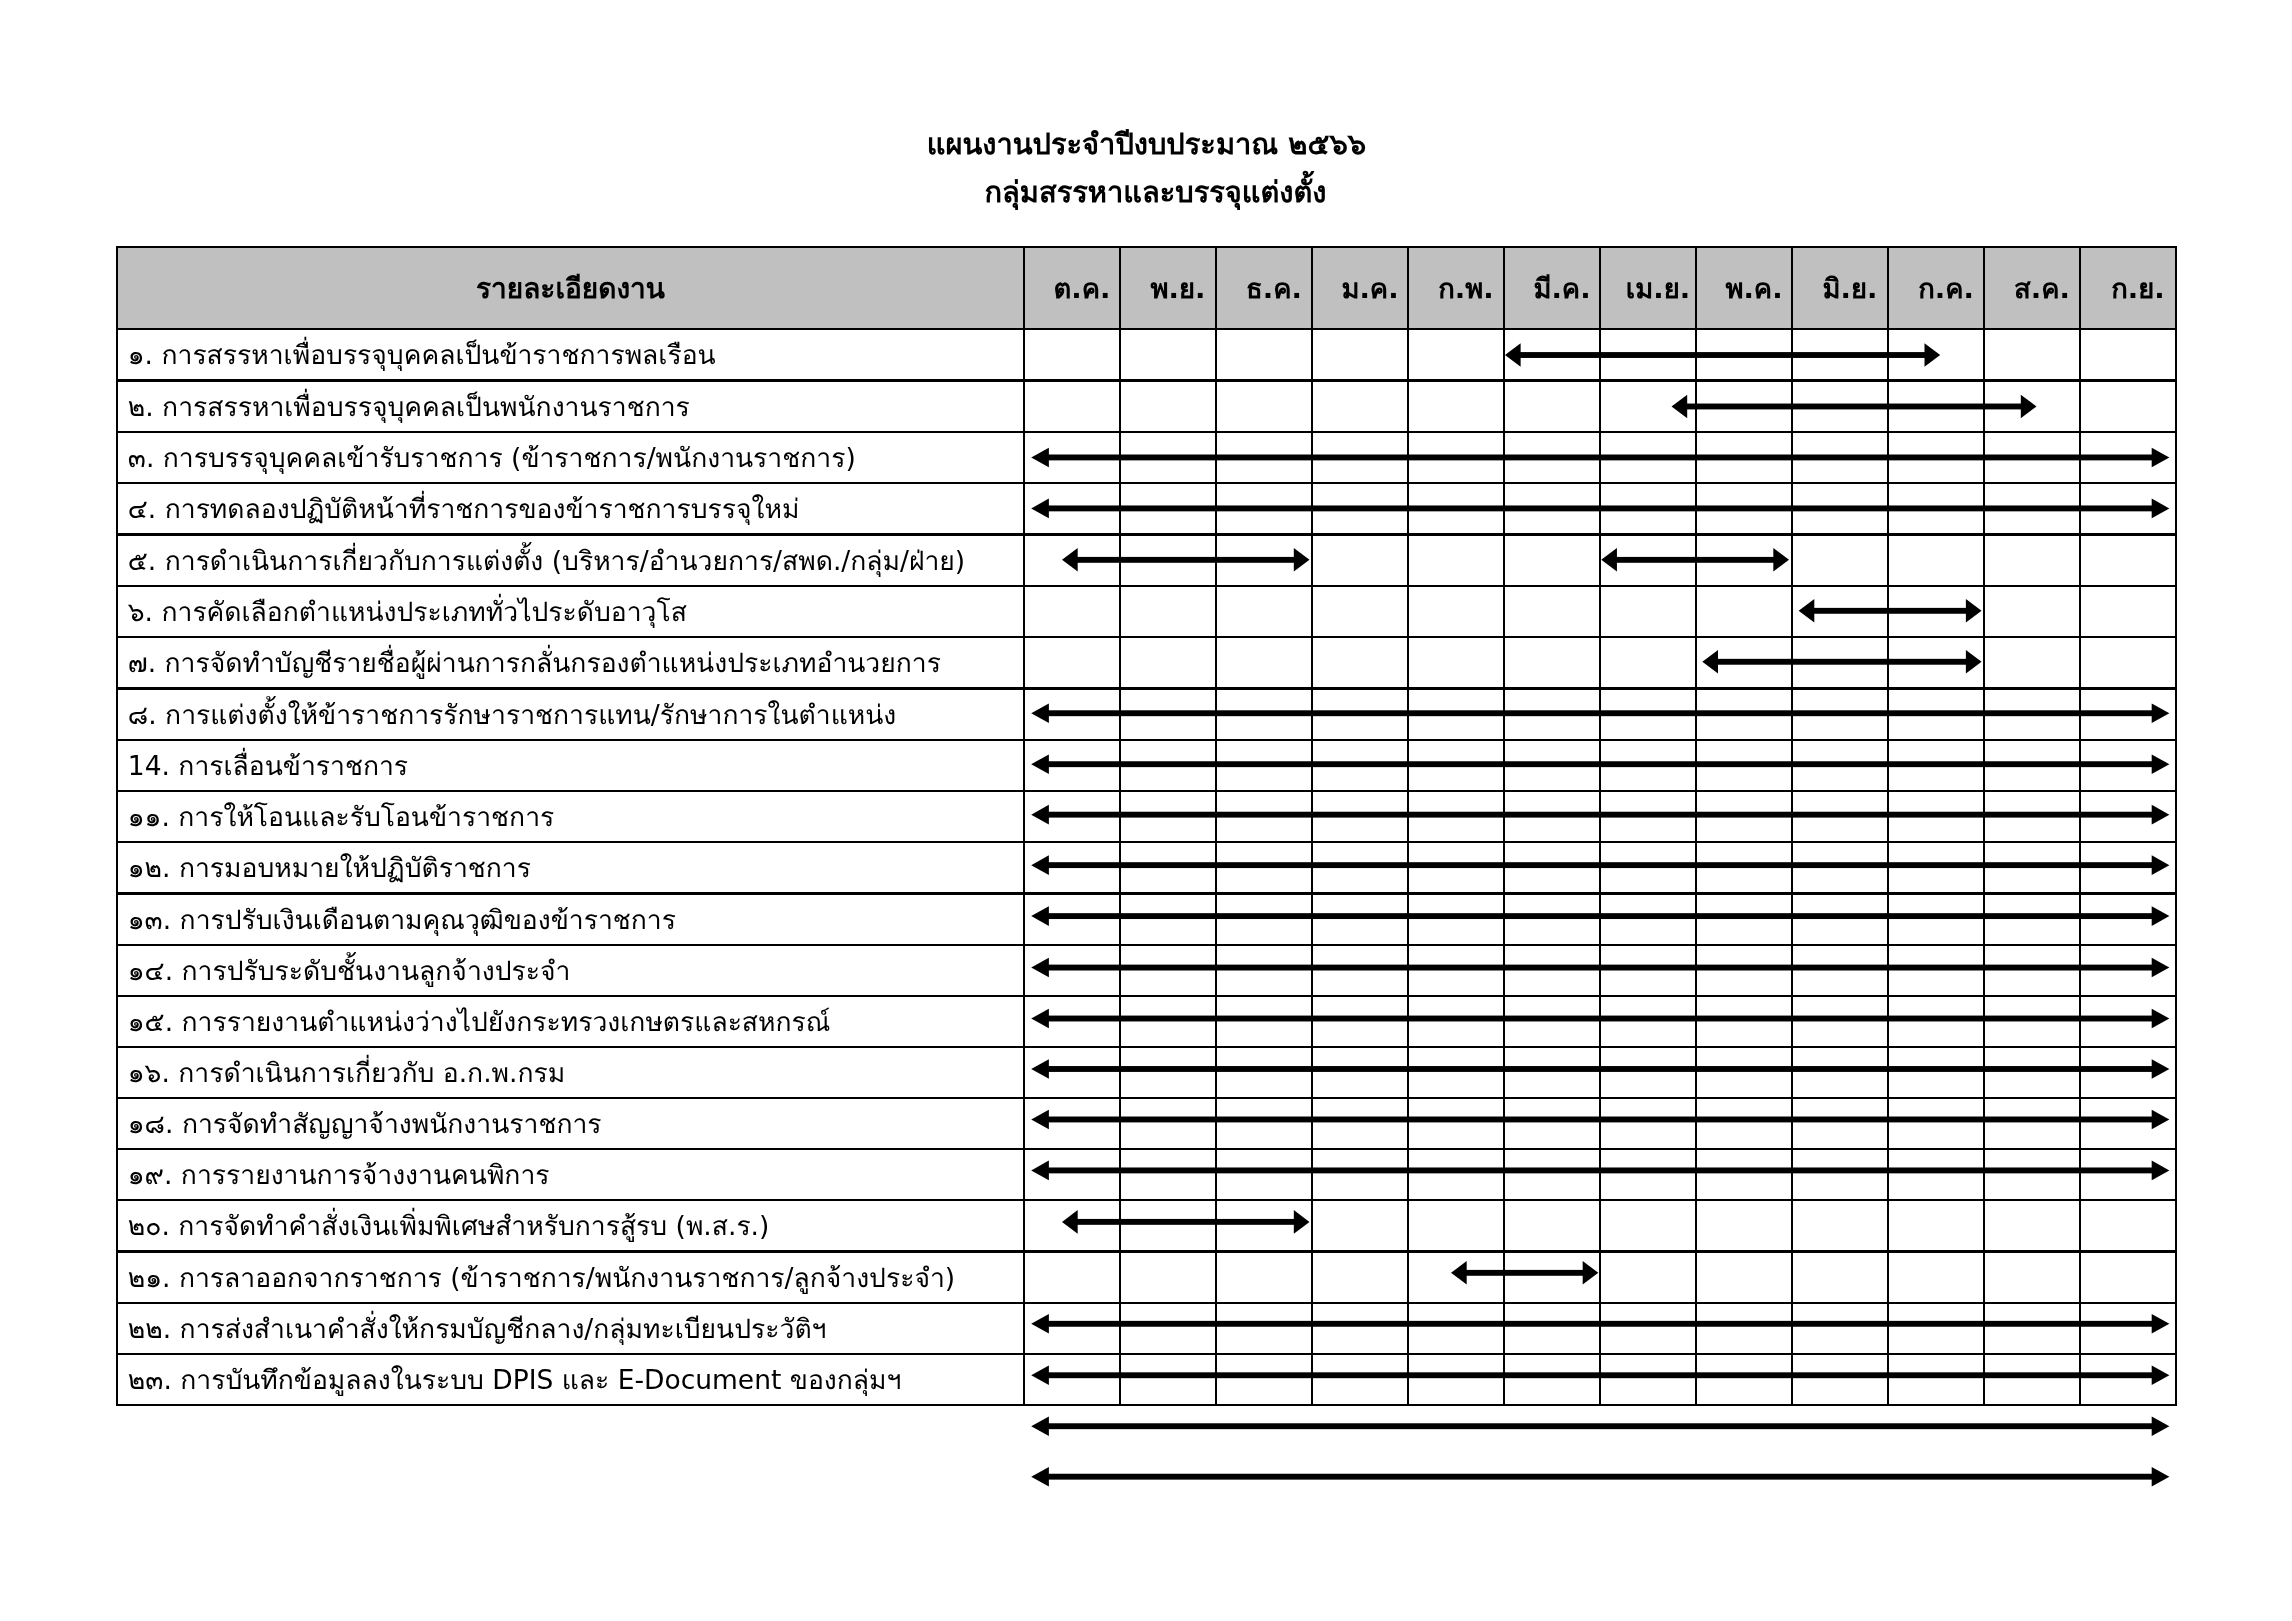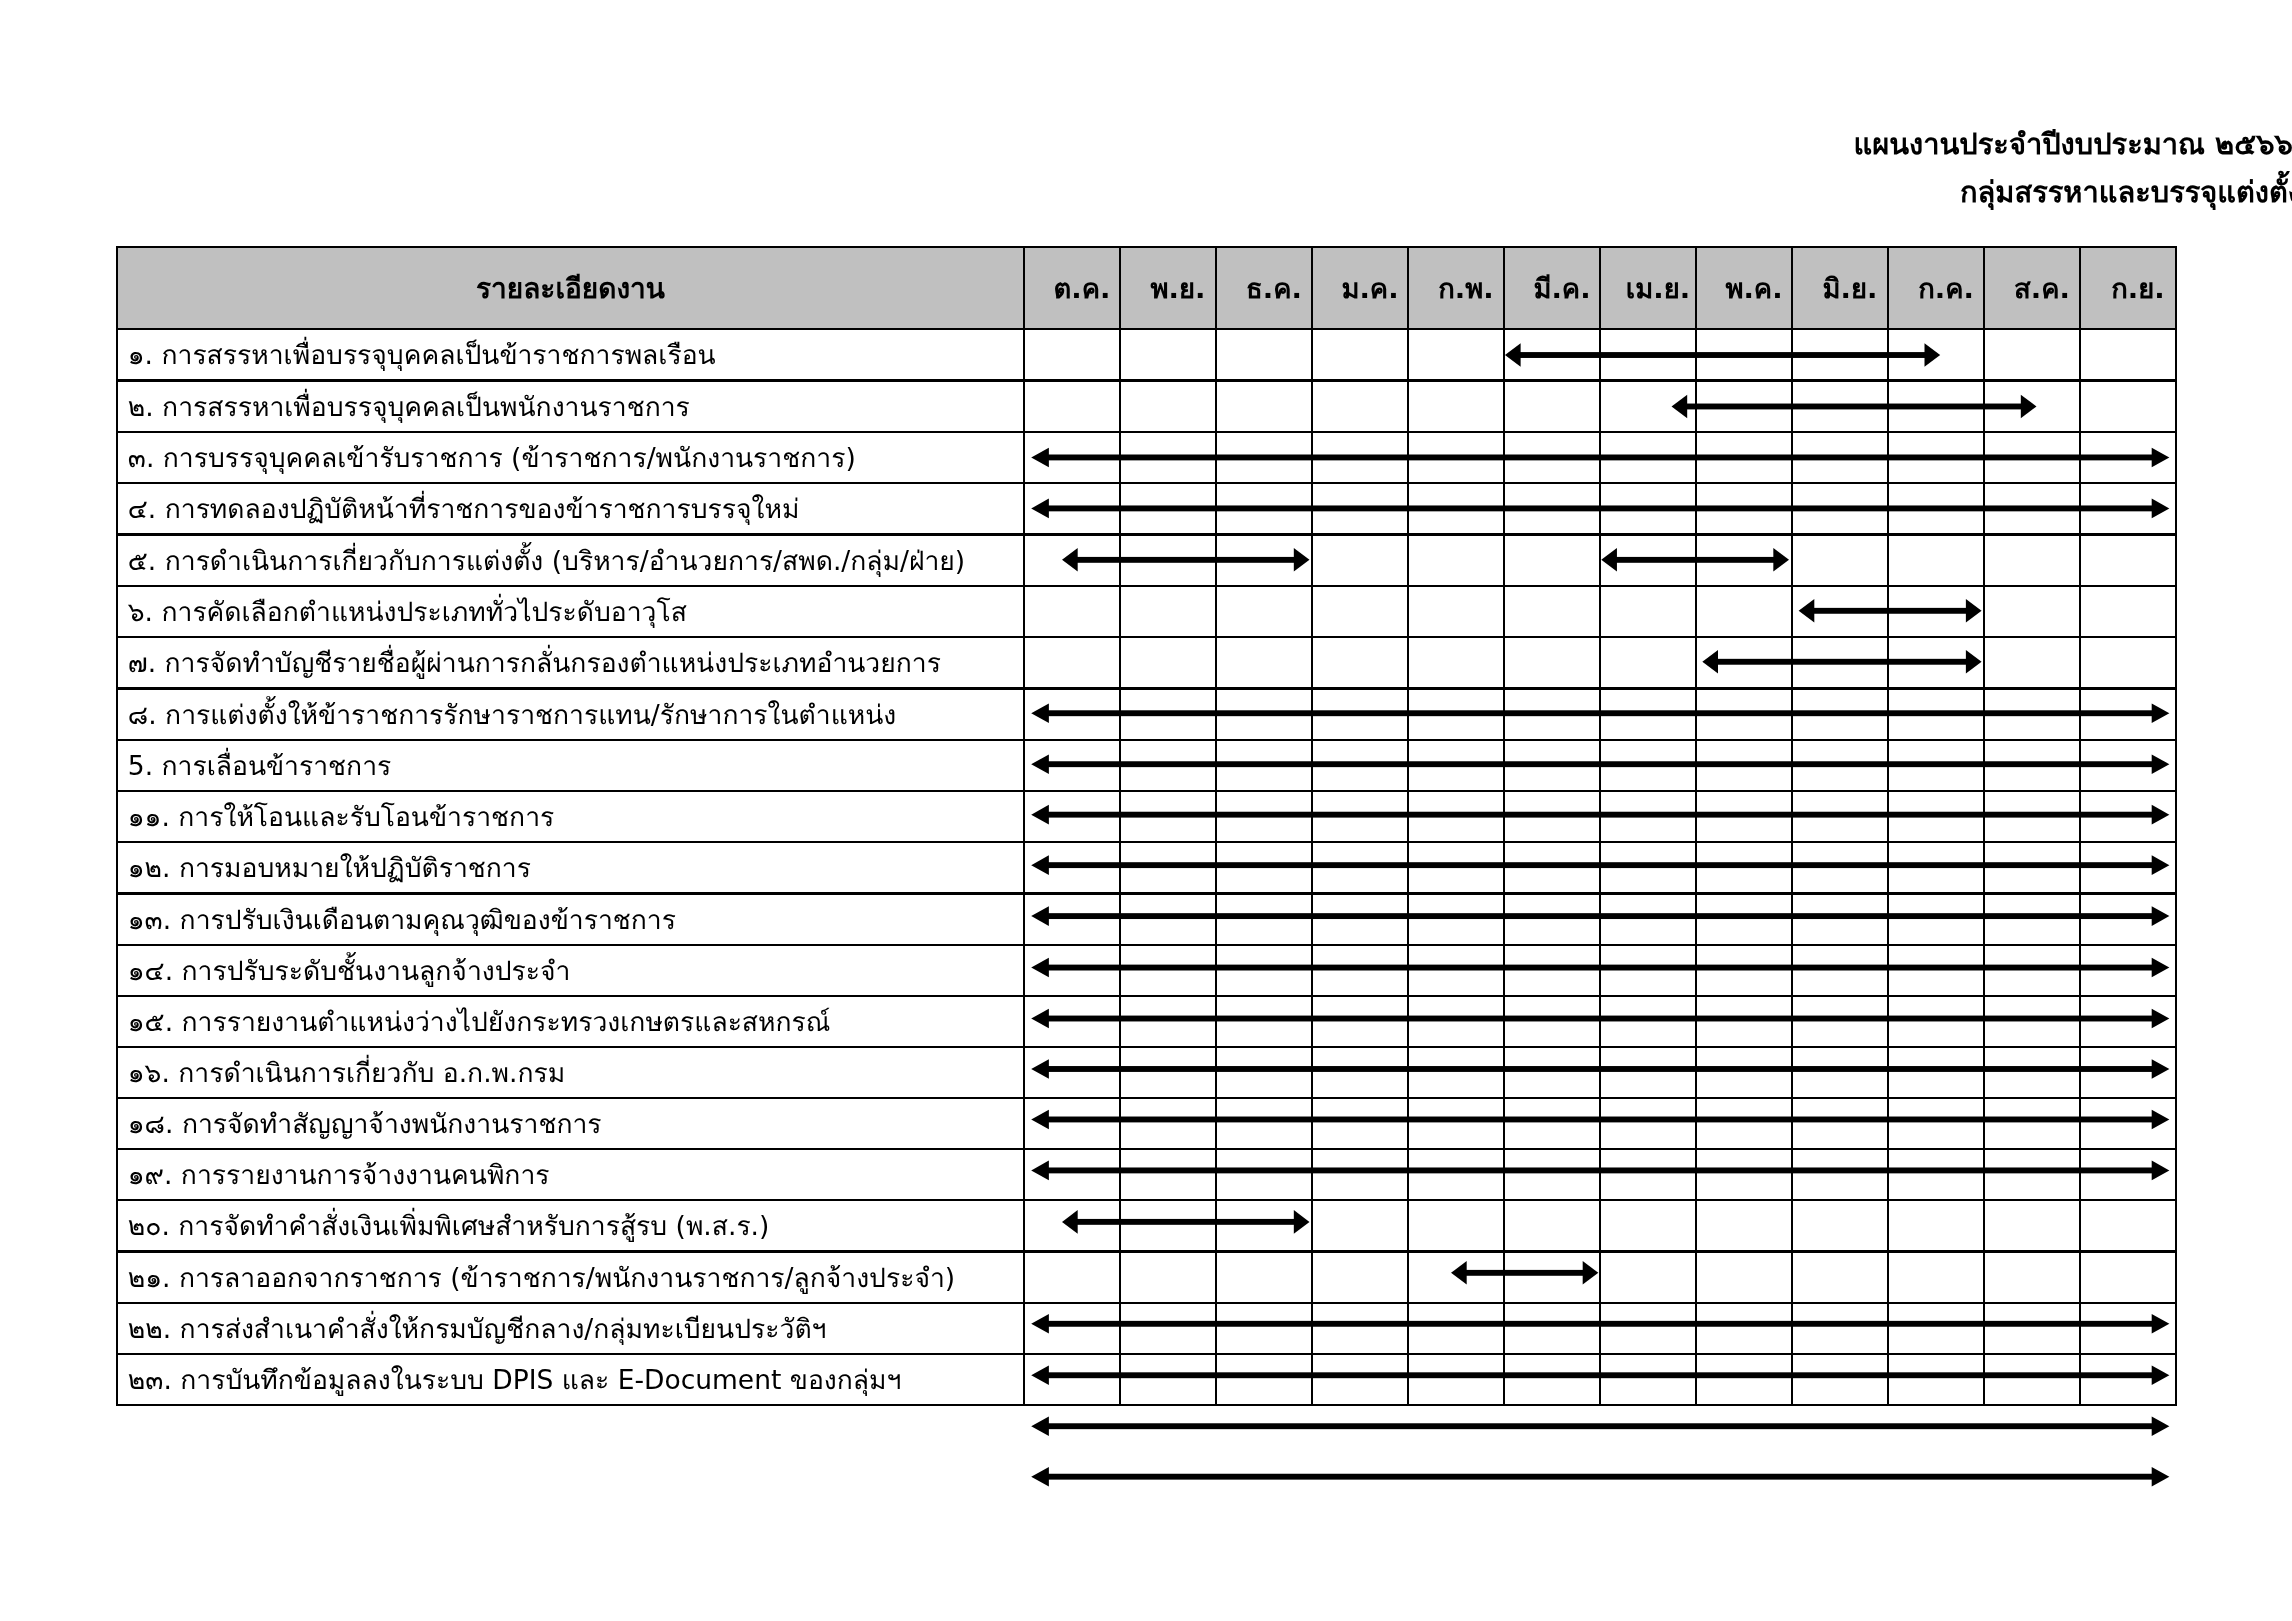--- a/index.html
+++ b/index.html
@@ -1,21 +1,21 @@
 <!DOCTYPE html>
 <html><head>
   <meta charset="utf-8">
   <style>
     html, body { margin: 0; padding: 0; background: #ffffff; }
     body {
       width: 2293px; height: 1621px; position: relative; overflow: hidden;
       font-family: "DejaVu Sans", "Liberation Sans", sans-serif; color: #000;
     }
     .title {
-      position: absolute; left: 0; width: 2293px; text-align: right;
+      position: absolute; left: 0; width: 2293px; text-align: center;
       font-weight: bold; font-size: 29px; line-height: 39px; margin: 0;
     }
     #title1 { top: 125px; }
     #title2 { top: 173px; padding-left: 9px; }
     .plan-table {
       position: absolute; left: 116px; top: 246px;
       border-collapse: collapse; table-layout: fixed;
       width: 1852px;
     }
     .plan-table th, .plan-table td {
@@ -193,21 +193,21 @@
         <td></td>
         <td></td>
         <td></td>
         <td></td>
         <td></td>
         <td></td>
         <td></td>
         <td></td>
       </tr>
       <tr>
-        <td class="desc">5. การเลื่อนข้าราชการ</td>
+        <td class="desc">14. การเลื่อนข้าราชการ</td>
         <td></td>
         <td></td>
         <td></td>
         <td></td>
         <td></td>
         <td></td>
         <td></td>
         <td></td>
         <td></td>
         <td></td>

